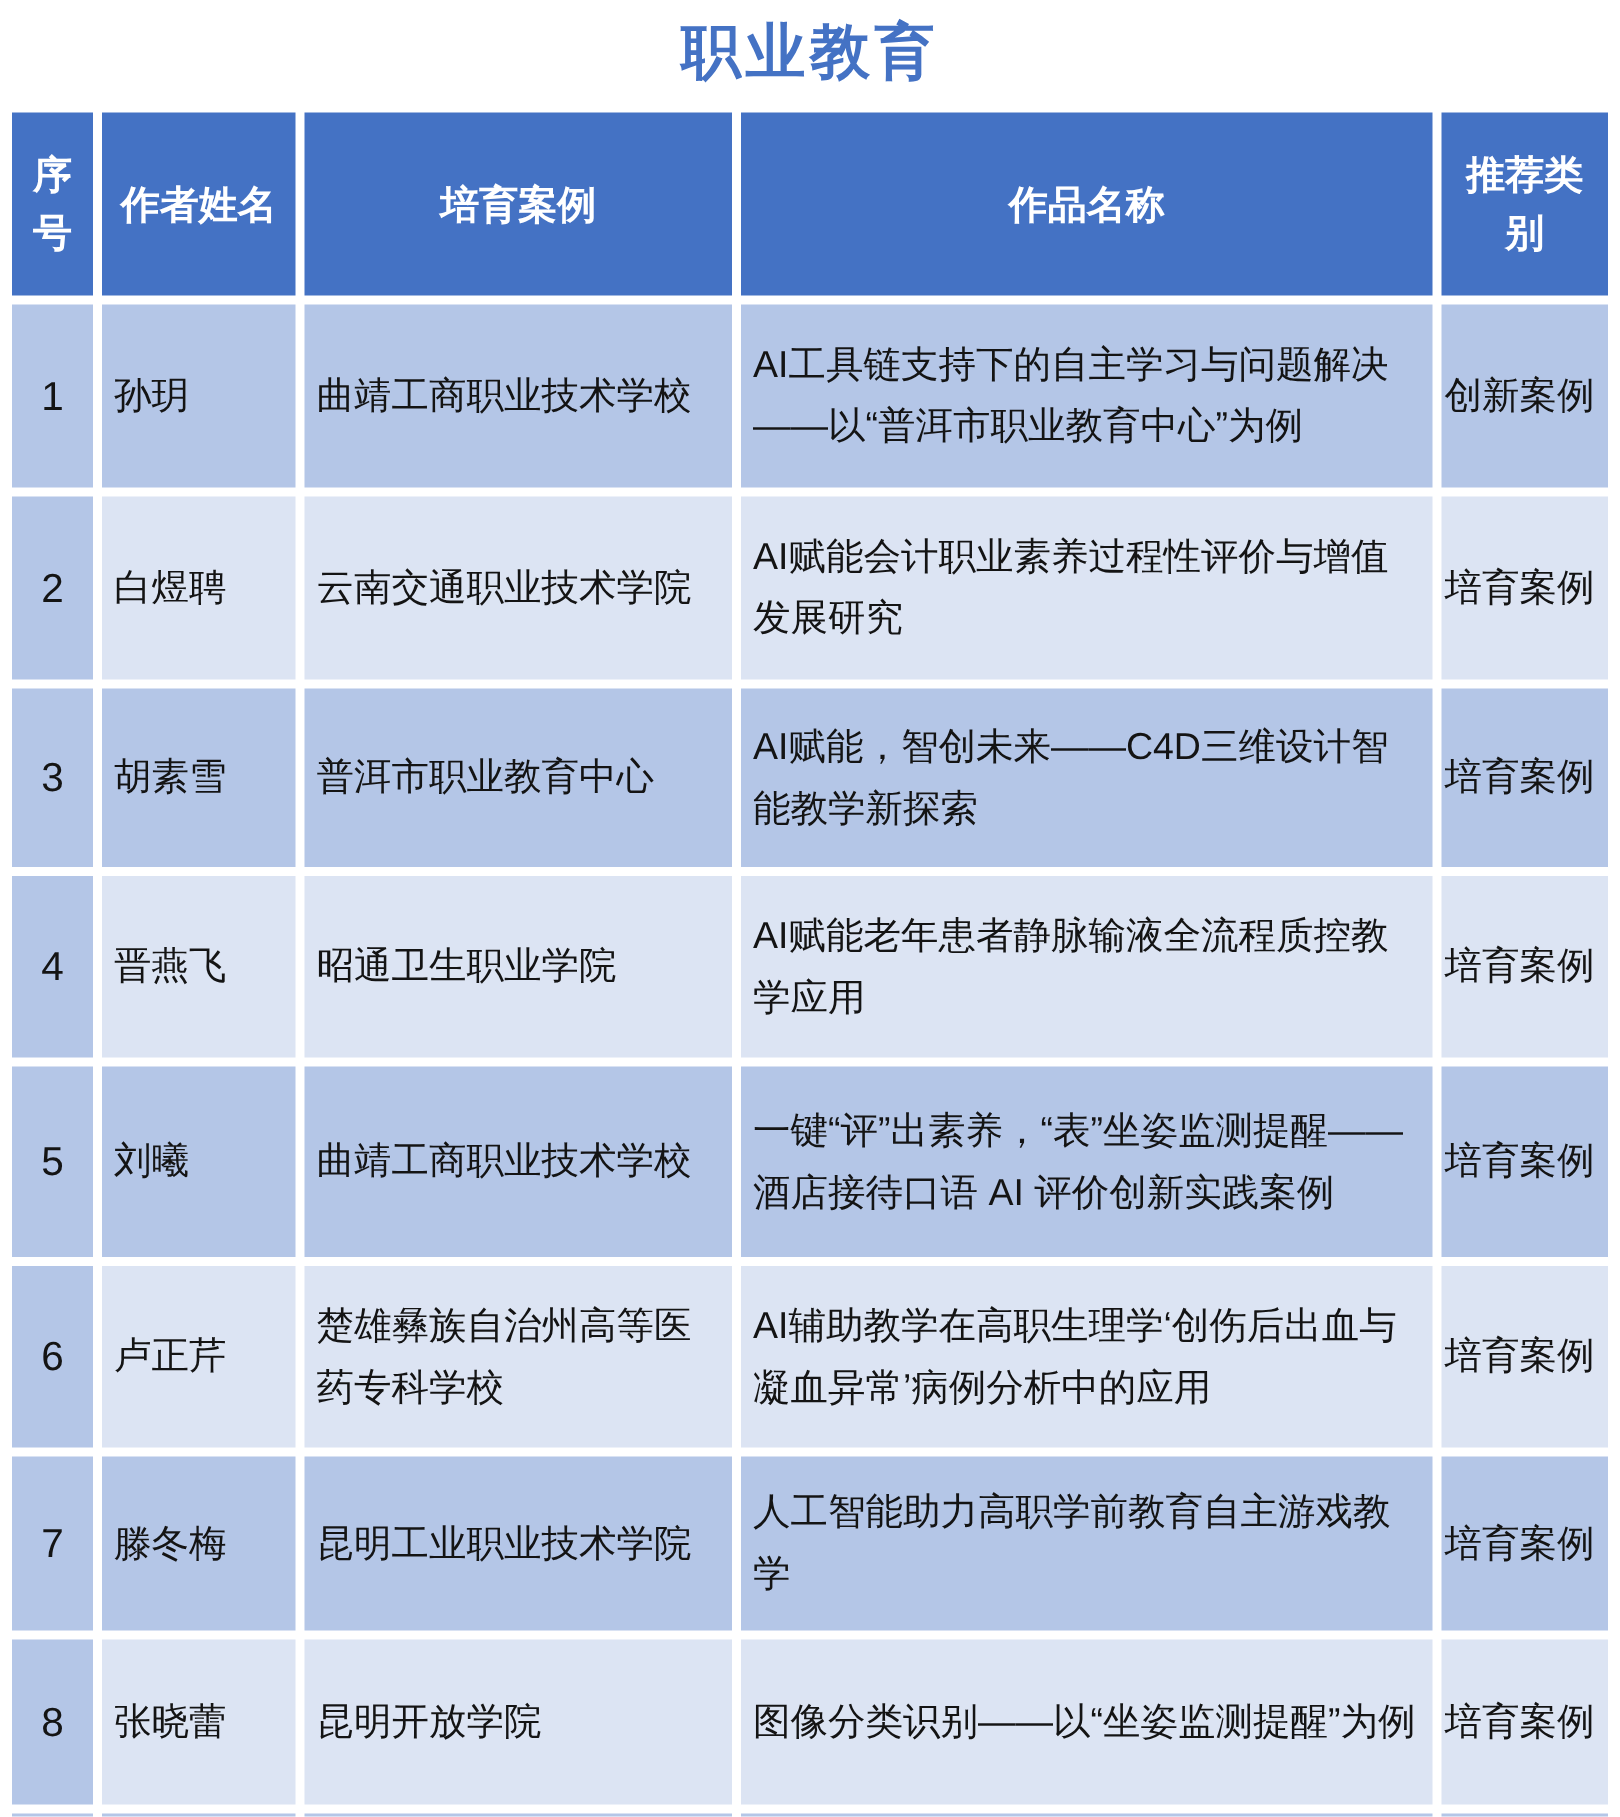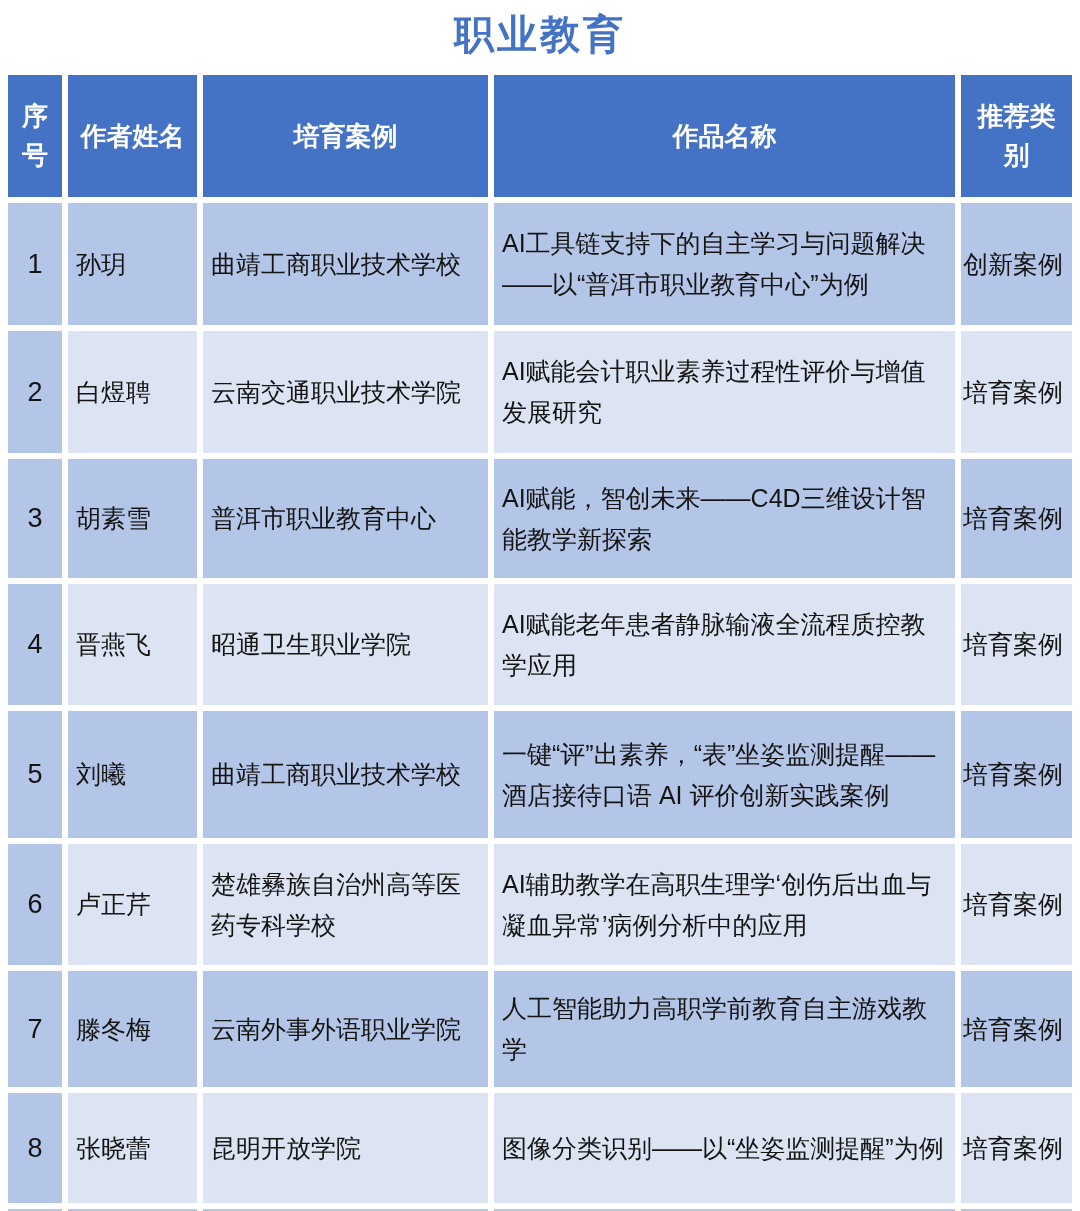--- a/index.html
+++ b/index.html
@@ -141,21 +141,21 @@
     <tr class="row-light" style="height:121px;">
       <td class="no-cell">6</td>
       <td class="name-cell">卢正芹</td>
       <td class="unit-cell">楚雄彝族自治州高等医药专科学校</td>
       <td class="work-cell">AI辅助教学在高职生理学‘创伤后出血与凝血异常’病例分析中的应用</td>
       <td class="cat-cell">培育案例</td>
     </tr>
     <tr class="row-medium" style="height:116px;">
       <td class="no-cell">7</td>
       <td class="name-cell">滕冬梅</td>
-      <td class="unit-cell">云南外事外语职业学院</td>
+      <td class="unit-cell">昆明工业职业技术学院</td>
       <td class="work-cell">人工智能助力高职学前教育自主游戏教学</td>
       <td class="cat-cell">培育案例</td>
     </tr>
     <tr class="row-light" style="height:110px;">
       <td class="no-cell">8</td>
       <td class="name-cell">张晓蕾</td>
       <td class="unit-cell">昆明开放学院</td>
       <td class="work-cell">图像分类识别——以“坐姿监测提醒”为例</td>
       <td class="cat-cell">培育案例</td>
     </tr>

